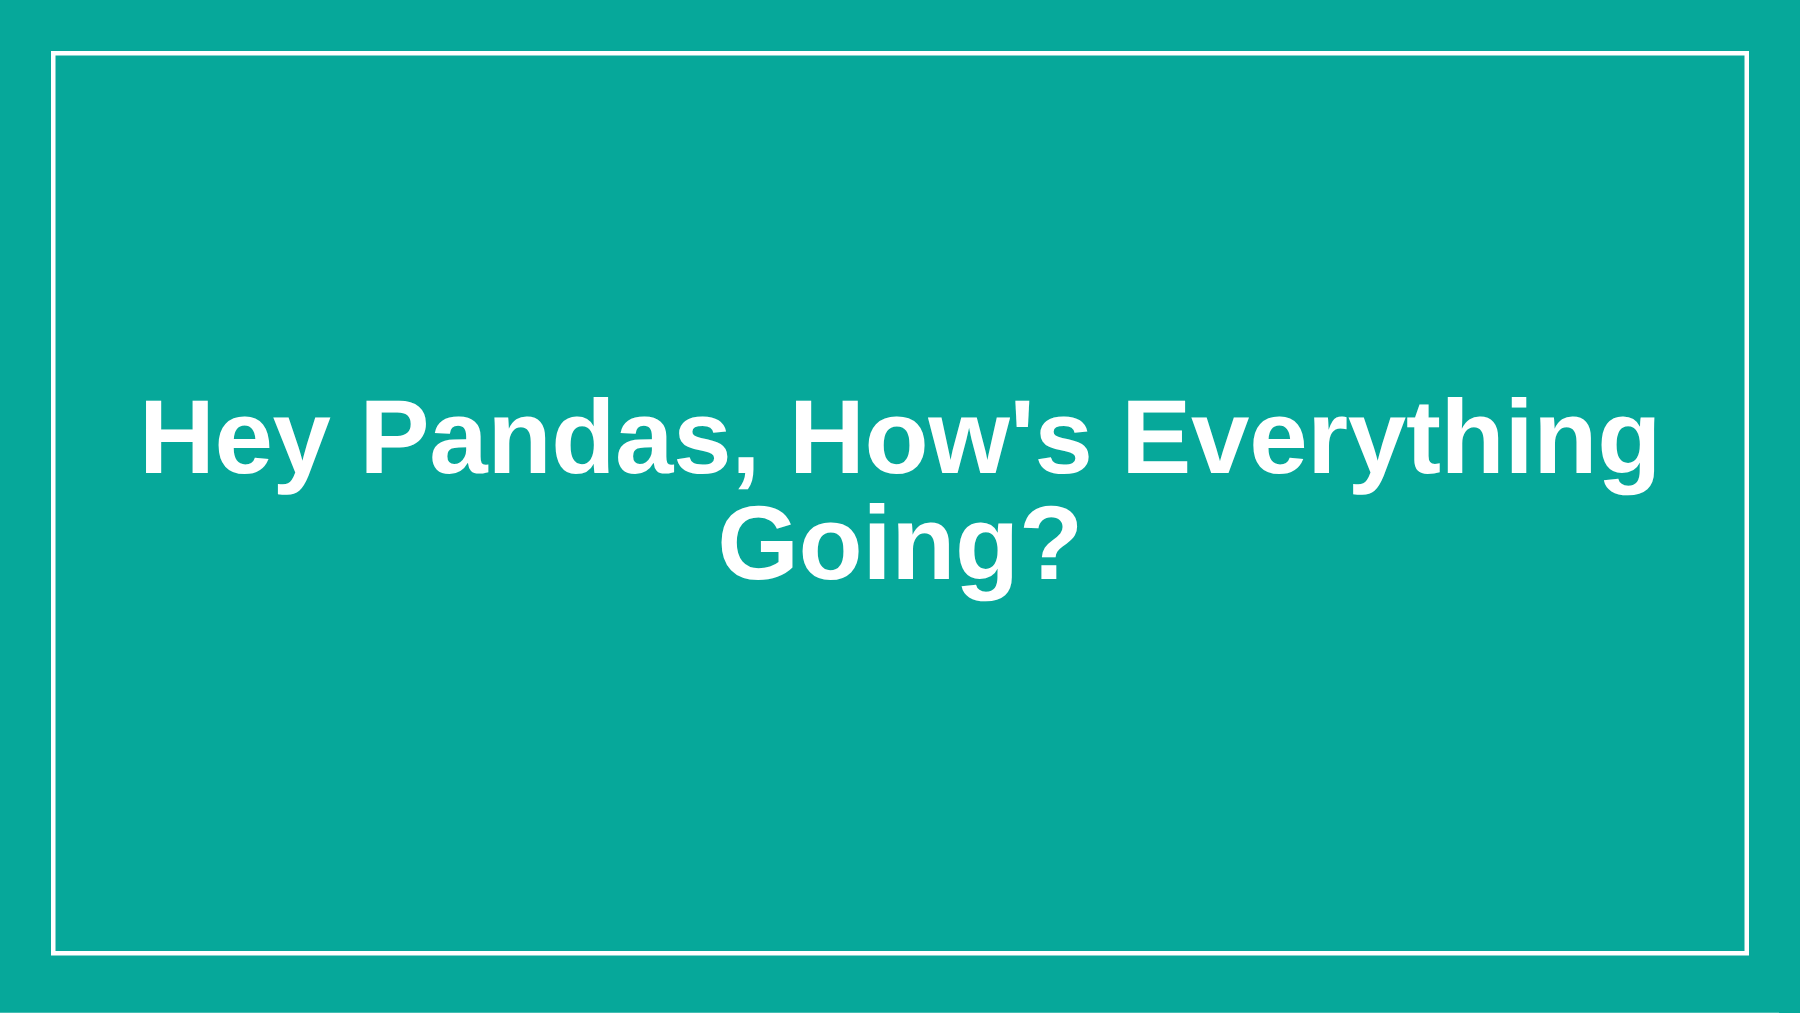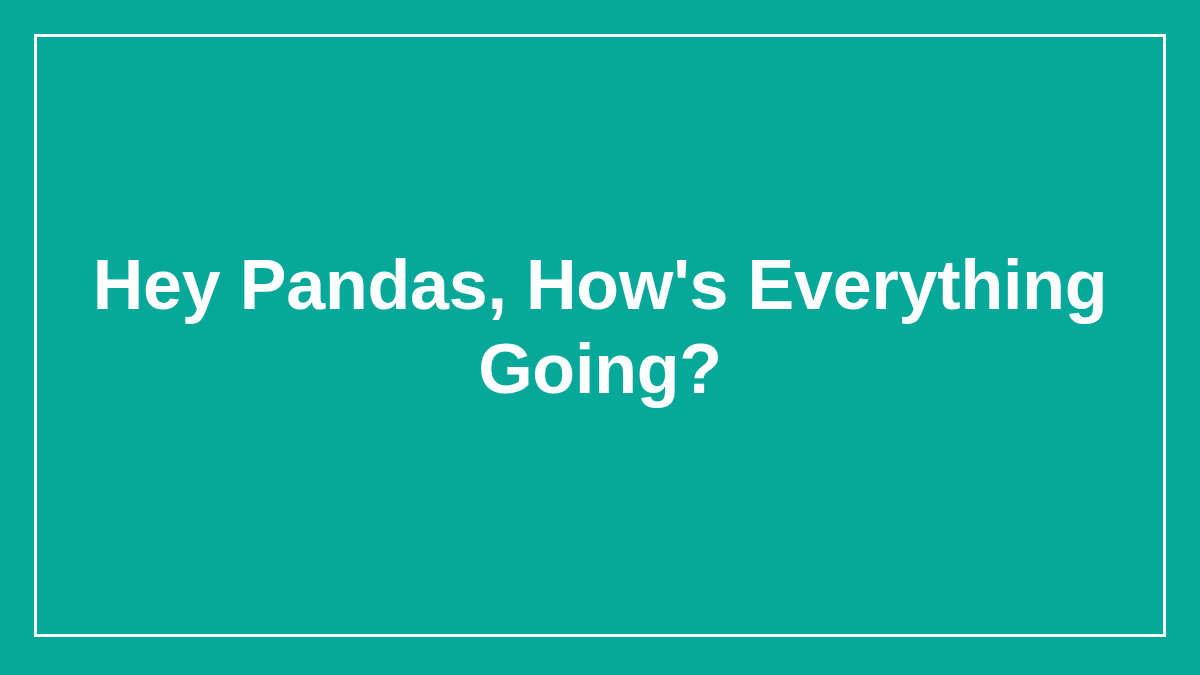--- a/index.html
+++ b/index.html
@@ -51,21 +51,21 @@
     justify-content: center;
     padding: 0 40px 18px 40px;
   }
 
   .headline {
     margin: 0;
     color: #FFFFFF;
     font-family: "Liberation Sans", "DejaVu Sans", sans-serif;
     font-size: 70px;
     font-weight: 700;
-    line-height: 84px;
+    line-height: 71px;
     letter-spacing: -0.2px;
     text-align: center;
     white-space: pre-line;
     word-break: normal;
     -webkit-font-smoothing: antialiased;
   }
 </style>
 </head>
 <body>
 

